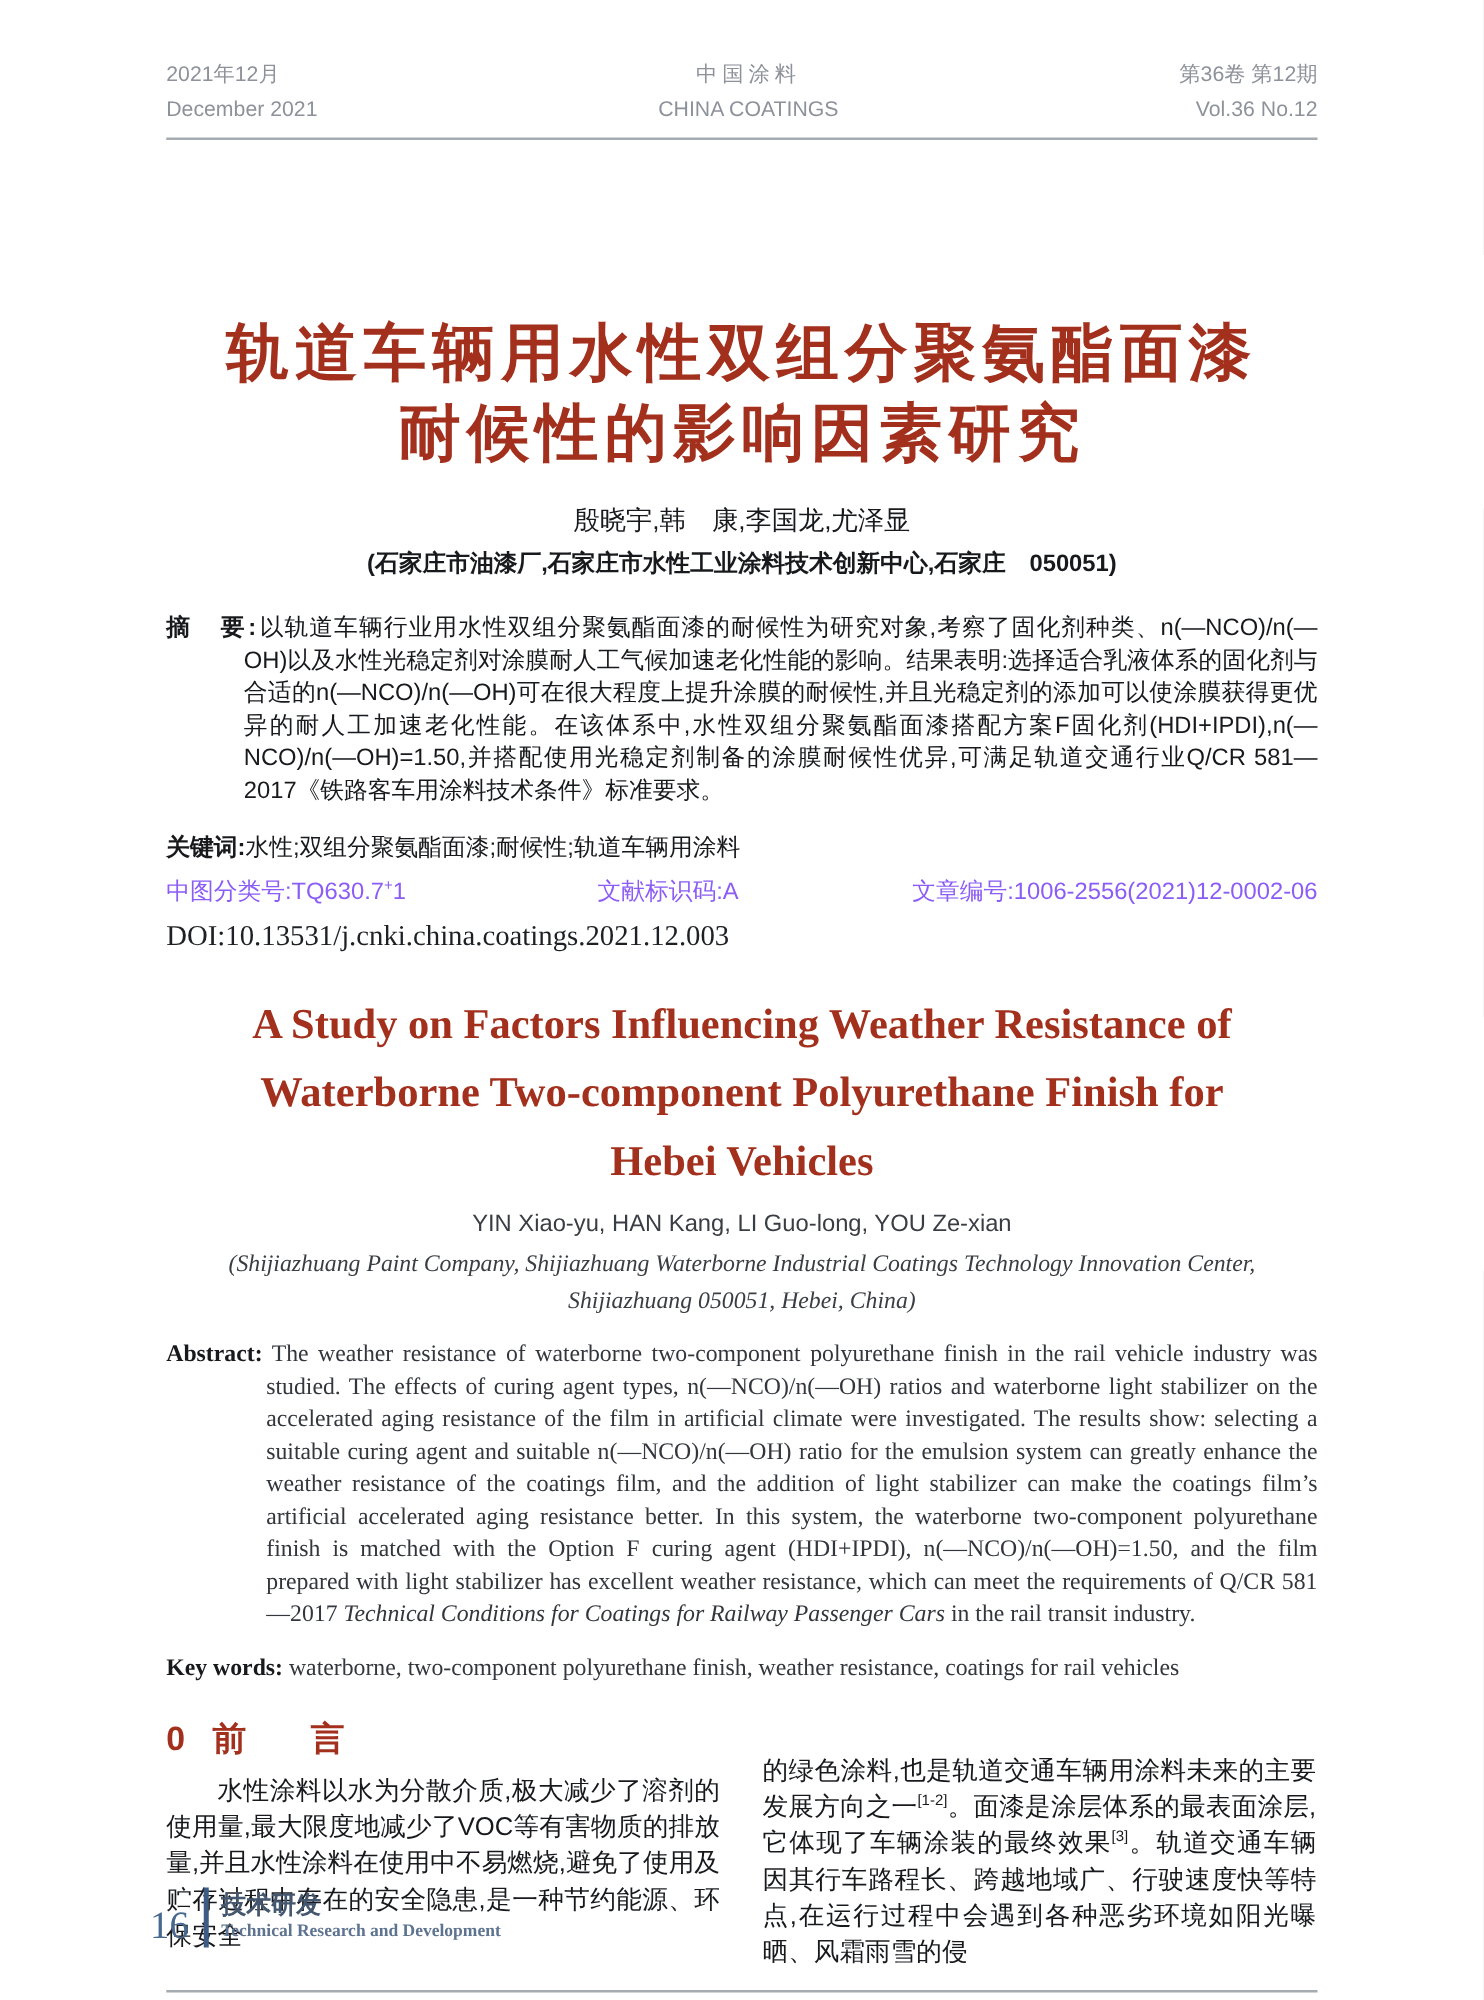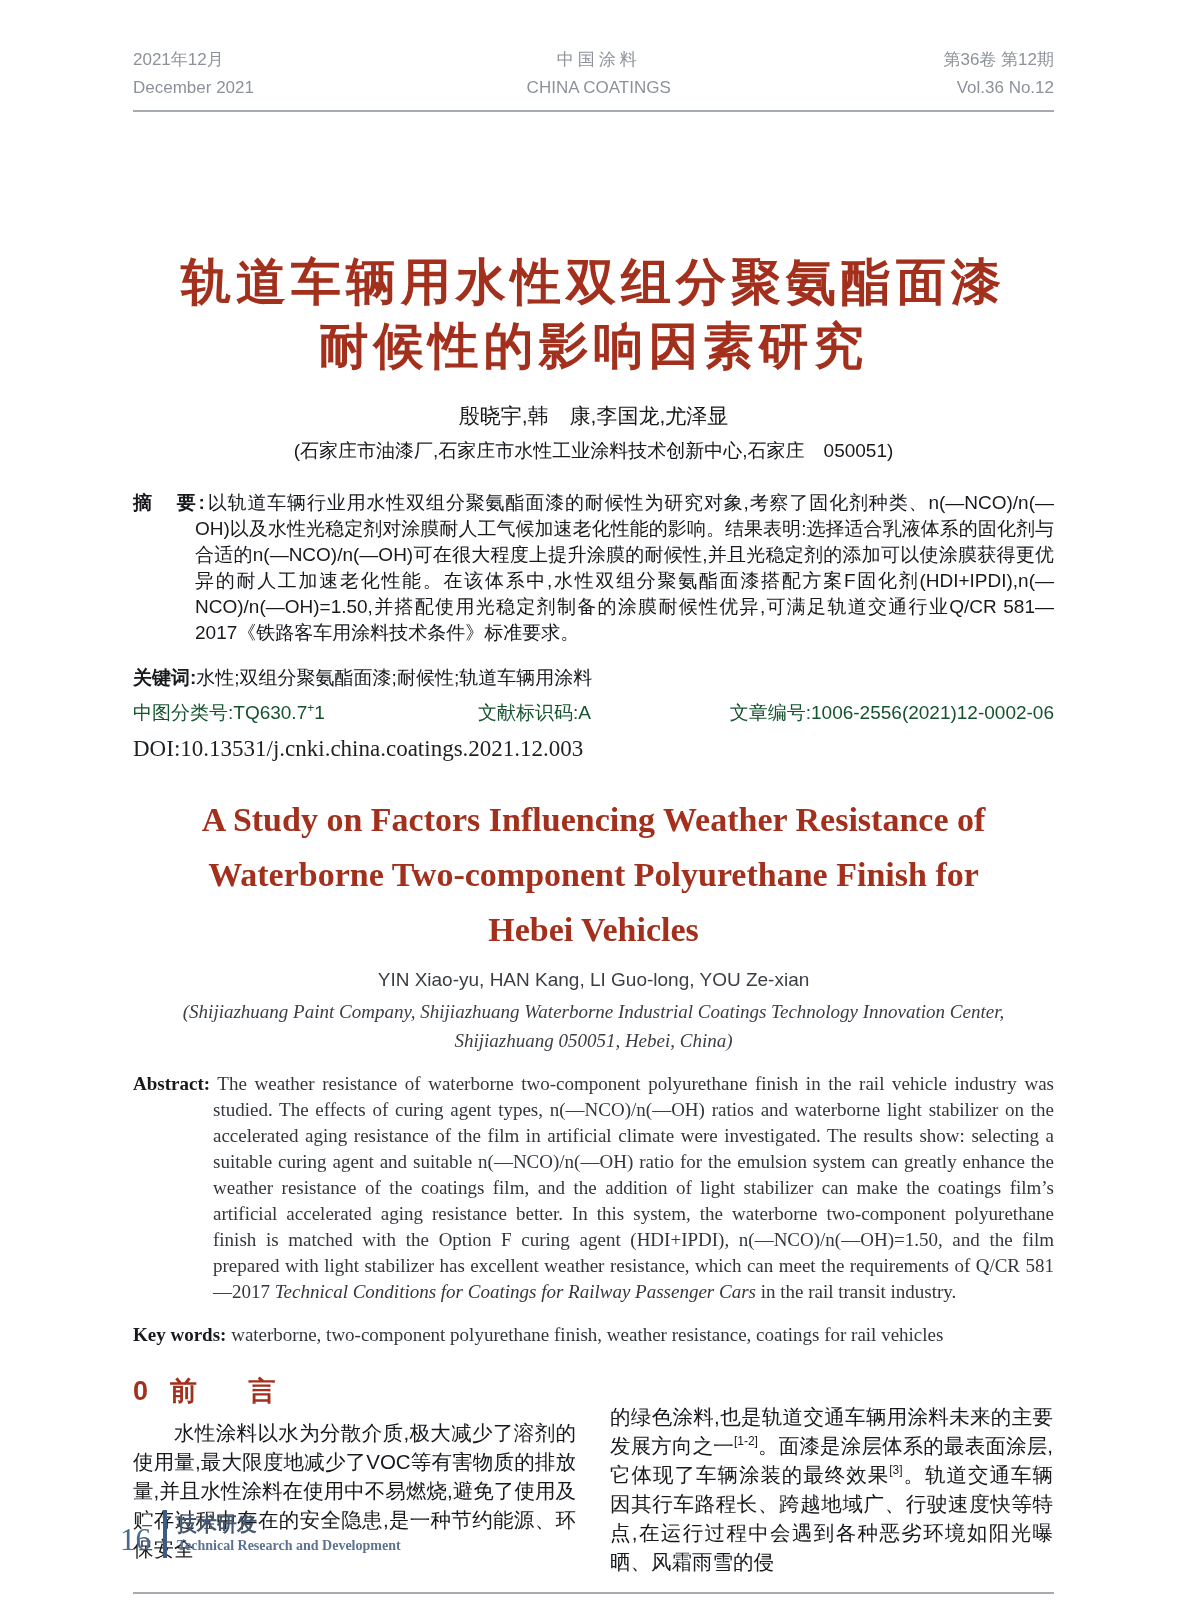--- a/index.html
+++ b/index.html
@@ -14,29 +14,29 @@
     font-size:17px;line-height:28px;}
   .jheader .col{white-space:nowrap;}
   .jheader .col.center{text-align:center;}
   .jheader .col.right{text-align:right;}
   .jh-cn{letter-spacing:4px;}
   .header-rule{border:none;border-top:2px solid #a6abb2;margin:8px 0 0 0;}
   
   .cn-title{margin-top:138px;text-align:center;color:#a2301d;
     font-weight:bold;font-size:50px;line-height:64px;letter-spacing:5px;}
   .authors-cn{margin-top:24px;text-align:center;font-size:21px;color:#17191c;}
-  .affil-cn{margin-top:8px;text-align:center;font-size:19px;color:#17191c;}
+  .affil-cn{margin-top:8px;text-align:center;font-size:19px;color:#17191c;font-weight:bold;}
   
   .abs-cn{margin-top:26px;font-size:19px;line-height:26px;text-align:justify;
     padding-left:62px;text-indent:-62px;color:#17191c;}
   .abs-cn .lbl{font-weight:bold;letter-spacing:2px;}
   .kw-cn{margin-top:7px;font-size:19px;color:#17191c;}
   .kw-cn .lbl{font-weight:bold;}
   .meta-row{margin-top:9px;display:grid;grid-template-columns:345px 1fr auto;
-    font-size:19px;color:#14532d;}
+    font-size:19px;color:#8b5cf6;}
   sup{font-size:12px;vertical-align:super;line-height:0;}
   .doi{margin-top:10px;font-family:"Liberation Serif",serif;font-size:23px;color:#1d2024;}
   
   .en-title{margin-top:30px;text-align:center;color:#a2301d;font-weight:bold;
     font-family:"Liberation Serif",serif;font-size:34px;line-height:55px;}
   .authors-en{margin-top:12px;text-align:center;font-size:19px;color:#3a3e44;}
   .affil-en{margin-top:6px;text-align:center;font-family:Liberation Serif, serif;
     font-style:italic;font-size:19px;line-height:29px;color:#3a3e44;}
   
   .abs-en{margin-top:16px;font-family:"Liberation Serif",serif;font-size:19px;

